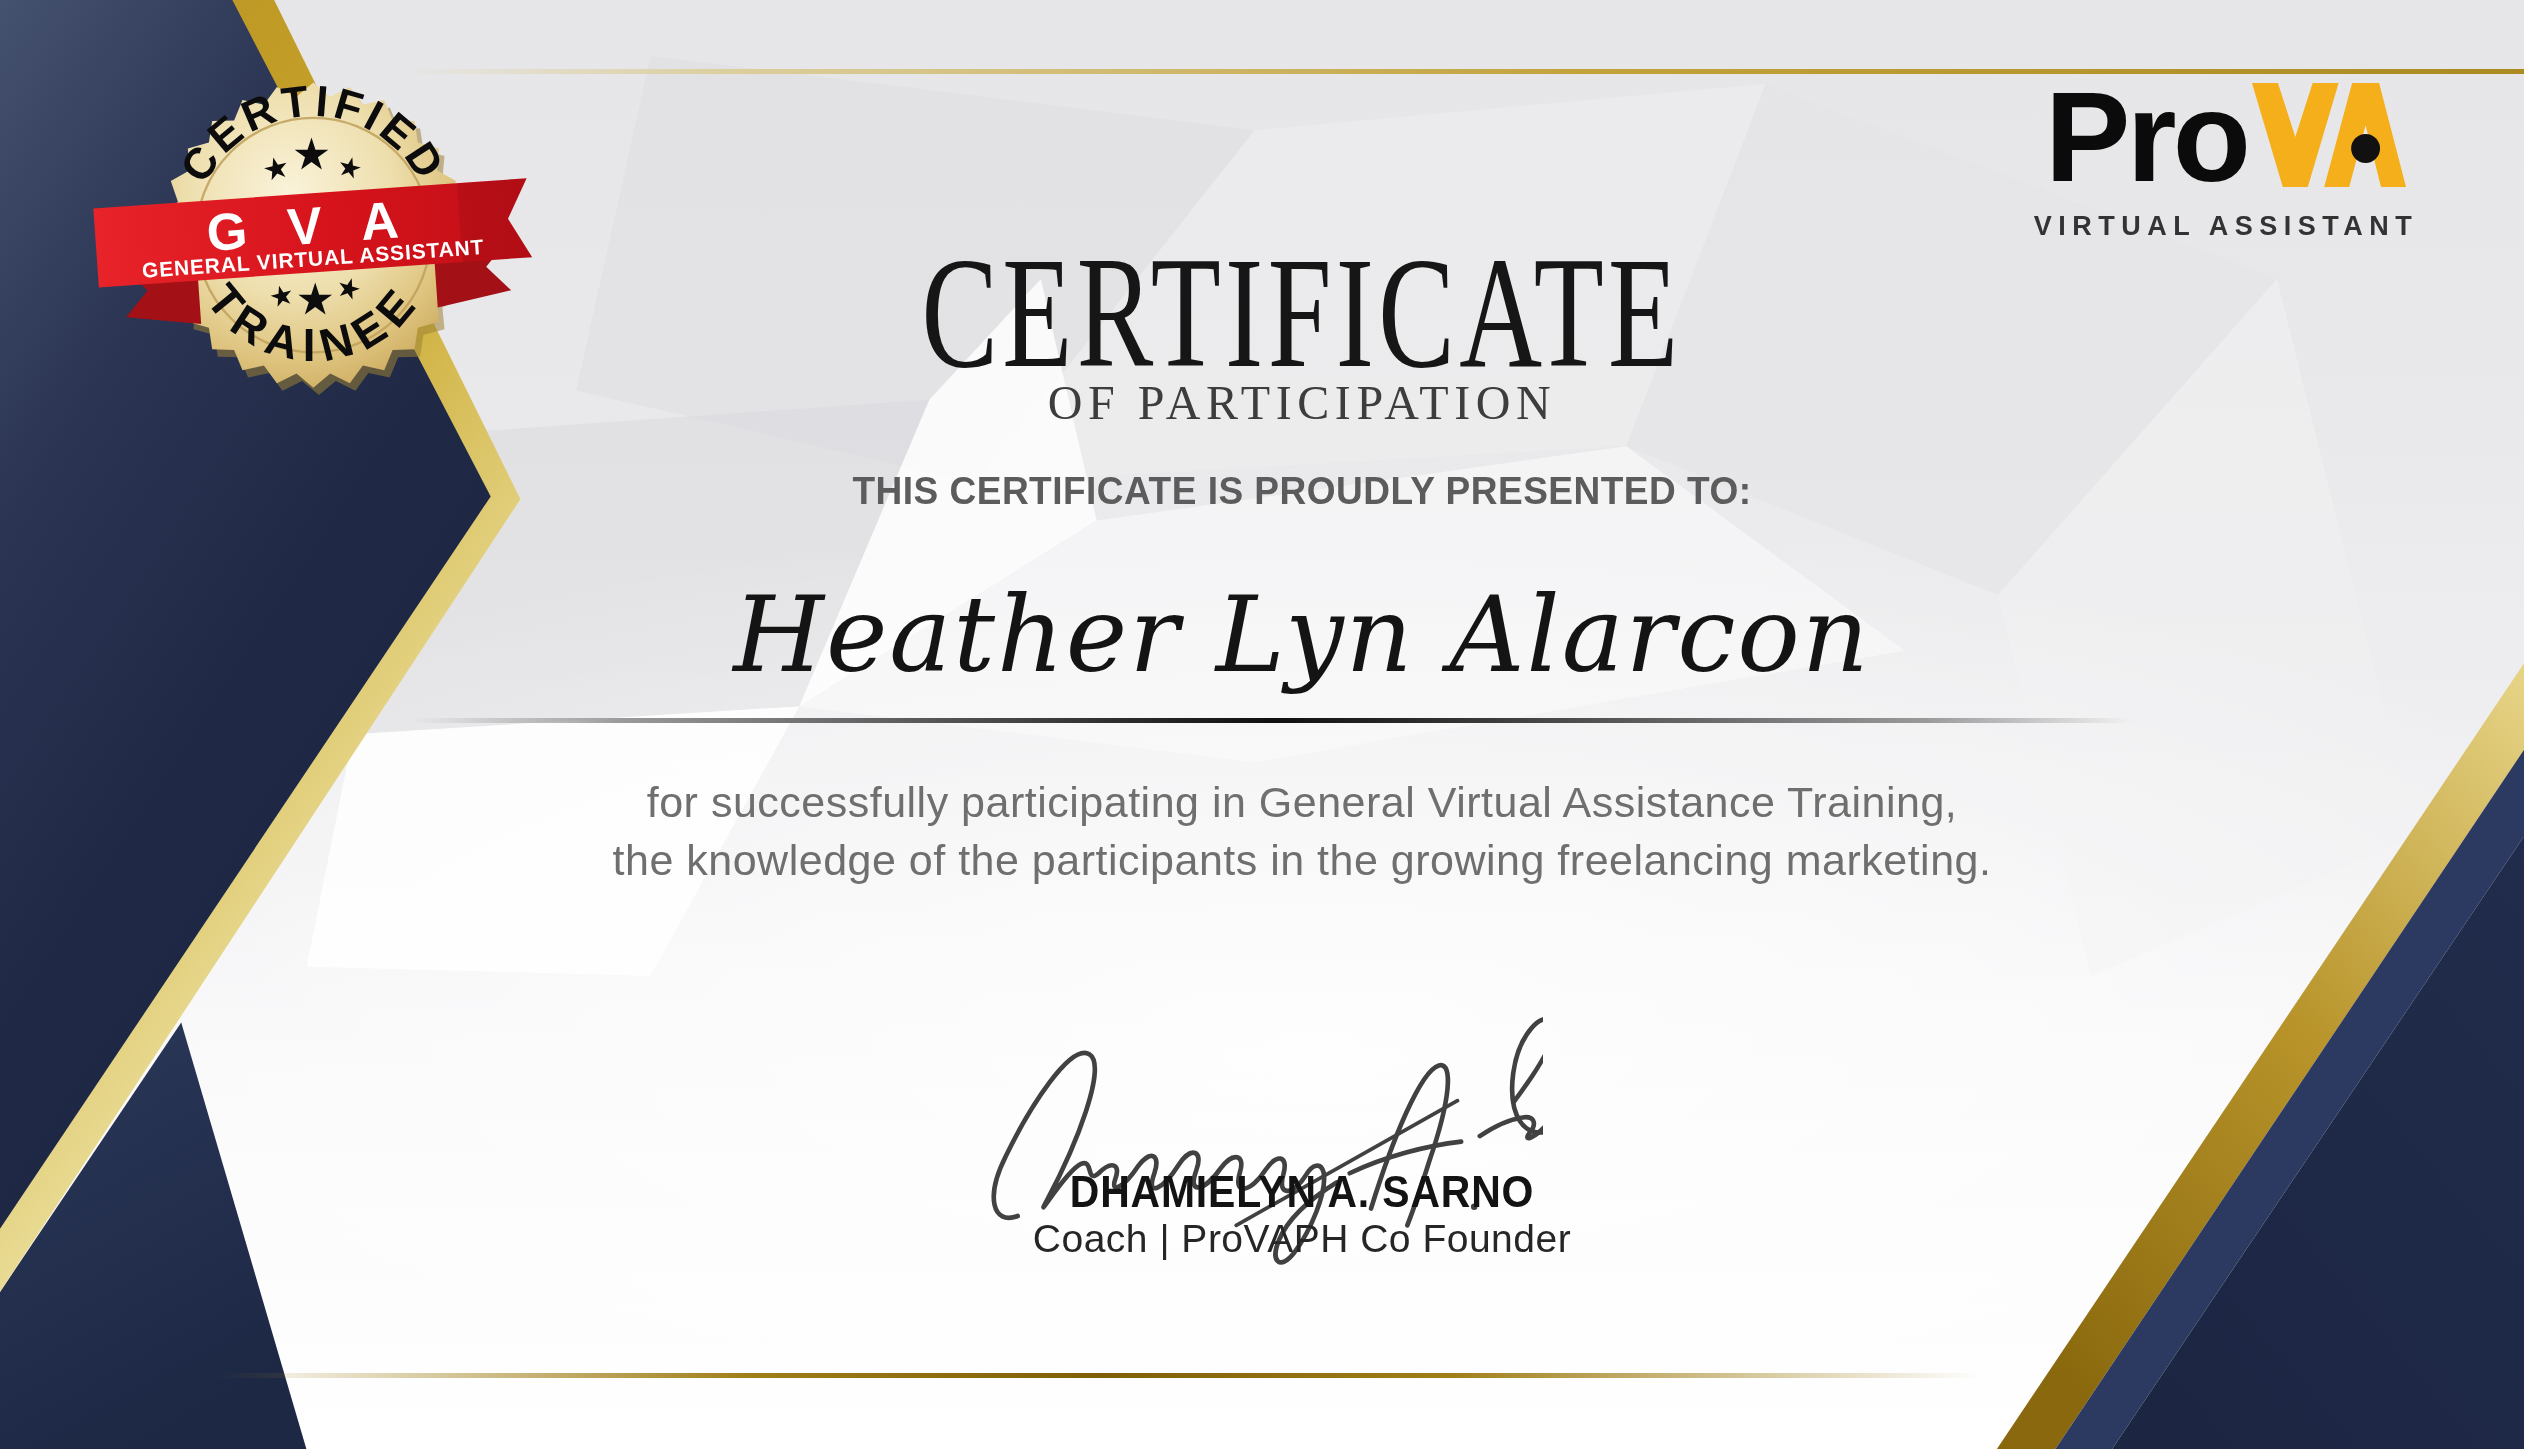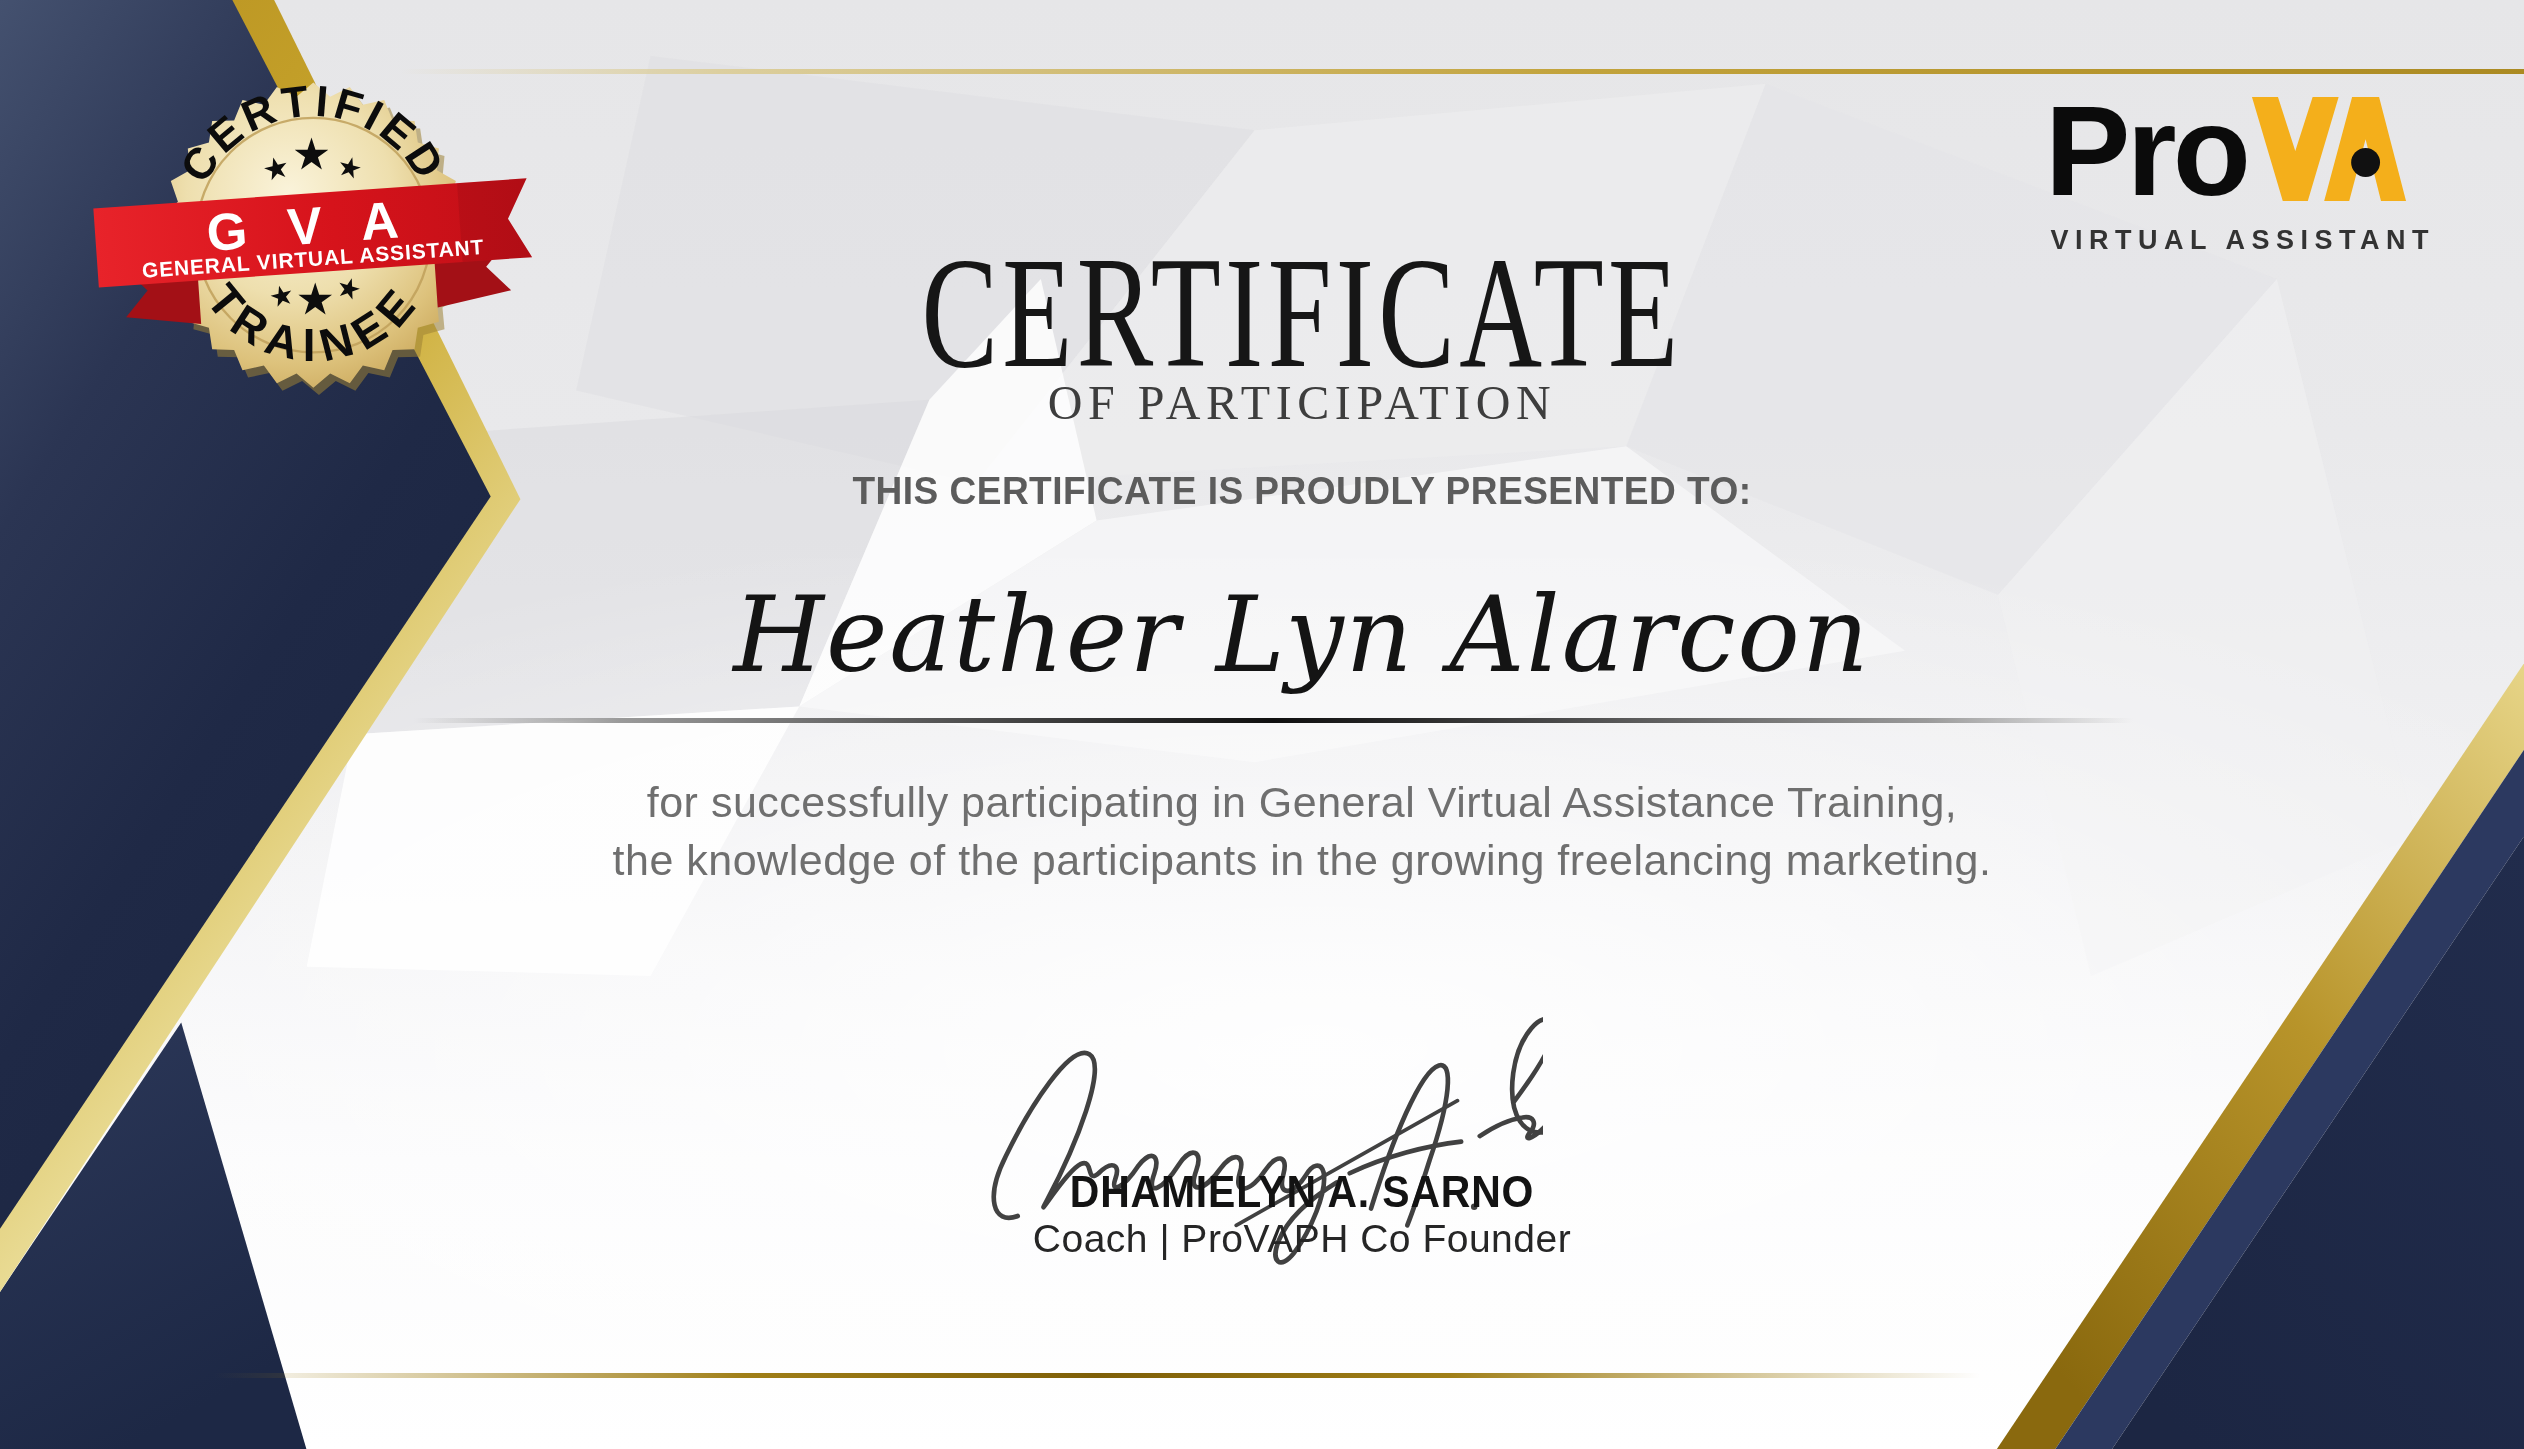--- a/index.html
+++ b/index.html
@@ -20,21 +20,21 @@
   .divider{position:absolute;left:414px;top:718px;width:1719px;height:4.6px;
            background:linear-gradient(90deg,rgba(140,140,140,0) 0%,#9a9a9a 12%,#2a2a2a 42%,#101010 50%,#2a2a2a 58%,#9a9a9a 88%,rgba(140,140,140,0) 100%);}
   .bodytext{color:#6f6f6f;font-size:43px;line-height:58px;letter-spacing:0.5px;}
   .signame{color:#131313;font-size:44px;font-weight:700;letter-spacing:0.9px;
            transform:scale(.93,1);transform-origin:50% 0;white-space:nowrap;}
   .sigrole{color:#262626;font-size:39px;letter-spacing:0.5px;white-space:nowrap;}
   .goldline-top{position:absolute;left:400px;top:69px;width:2125px;height:4.6px;
            background:linear-gradient(90deg,rgba(216,200,145,0) 0%,#dccf9f 15%,#c2a33c 55%,#ab8a22 100%);}
   .goldline-bottom{position:absolute;left:214px;top:1373px;width:1766px;height:4.6px;
            background:linear-gradient(90deg,rgba(160,128,30,0) 0%,#a07f18 30%,#7e5f08 50%,#a07f18 70%,rgba(160,128,30,0) 100%);}
-  .logo{position:absolute;left:2017px;top:91px;width:418px;text-align:right;}
+  .logo{position:absolute;left:2017px;top:77px;width:418px;text-align:center;}
   .logo-row{display:flex;align-items:flex-start;justify-content:center;height:128px;}
   .logo-pro{font-size:128px;line-height:119px;font-weight:700;letter-spacing:-3.7px;color:#0b0b0b;}
   .logo-tag{margin-top:5.6px;font-size:27px;font-weight:700;letter-spacing:6.5px;color:#333;white-space:nowrap;}
   .logo-web{margin-top:1.9px;font-size:37px;font-weight:700;letter-spacing:0px;color:#181818;}
 </style>
 </head>
 <body>
 
 <div class="stage">
 

